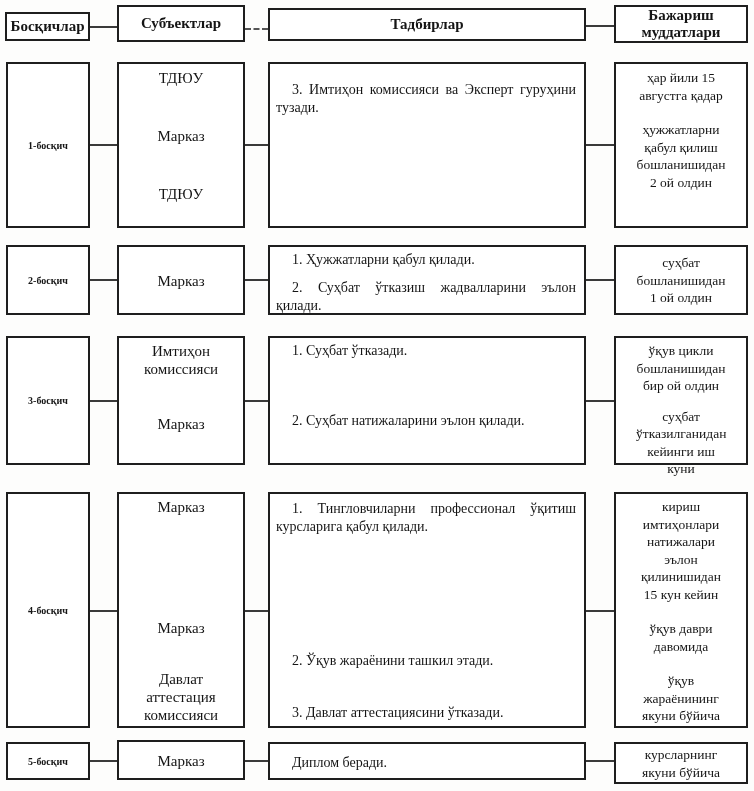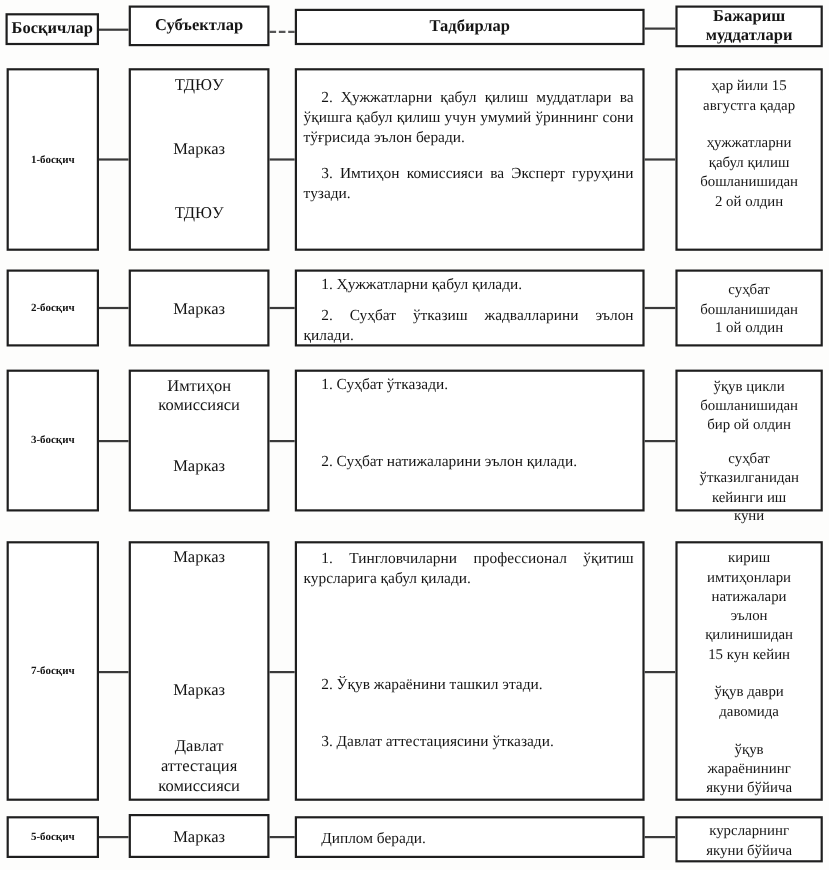--- a/index.html
+++ b/index.html
@@ -75,21 +75,20 @@
   <div class="conn" style="left:90px;top:144px;width:27px;"></div>
 
   <div class="box subjects" style="left:117px;top:62px;width:128px;height:166px;">
     <div class="sub" style="margin-top:5px;">ТДЮУ</div>
     <div class="sub" style="margin-top:40px;">Марказ</div>
     <div class="sub" style="margin-top:40px;">ТДЮУ</div>
   </div>
   <div class="conn" style="left:245px;top:144px;width:23px;"></div>
 
   <div class="box acts" style="left:268px;top:62px;width:318px;height:166px;">
-    <div class="p" style="margin-top:15px;">2. Ҳужжатларни қабул қилиш муддатлари ва ўқишга қабул қилиш учун умумий ўриннинг сони тўғрисида эълон беради.</div>
     <div class="p" style="margin-top:15px;">3. Имтиҳон комиссияси ва Эксперт гуруҳини тузади.</div>
   </div>
   <div class="conn" style="left:586px;top:144px;width:28px;"></div>
 
   <div class="box deadl" style="left:614px;top:62px;width:134px;height:166px;">
     <div class="g" style="margin-top:5px;">ҳар йили 15 августга қадар</div>
     <div class="g" style="margin-top:17px;">ҳужжатларни қабул қилиш бошланишидан 2 ой олдин</div>
   </div>
 
   <div class="box stage" style="left:6px;top:245px;width:84px;height:70px;">
@@ -128,34 +127,34 @@
     <div class="p" style="margin-top:52px;">2. Суҳбат натижаларини эълон қилади.</div>
   </div>
   <div class="conn" style="left:586px;top:400px;width:28px;"></div>
 
   <div class="box deadl" style="left:614px;top:336px;width:134px;height:129px;">
     <div class="g" style="margin-top:4px;">ўқув цикли бошланишидан бир ой олдин</div>
     <div class="g" style="margin-top:13px;">суҳбат ўтказилганидан кейинги иш куни</div>
   </div>
 
   <div class="box stage" style="left:6px;top:492px;width:84px;height:236px;">
-    <span>7-босқич</span>
+    <span>4-босқич</span>
   </div>
   <div class="conn" style="left:90px;top:610px;width:27px;"></div>
 
   <div class="box subjects" style="left:117px;top:492px;width:128px;height:236px;">
     <div class="sub" style="margin-top:4px;">Марказ</div>
     <div class="sub" style="margin-top:103px;">Марказ</div>
     <div class="sub" style="margin-top:33px;">Давлат аттестация комиссияси</div>
   </div>
   <div class="conn" style="left:245px;top:610px;width:23px;"></div>
 
   <div class="box acts" style="left:268px;top:492px;width:318px;height:236px;">
     <div class="p" style="margin-top:4px;">1. Тингловчиларни профессионал ўқитиш курсларига қабул қилади.</div>
-    <div class="p" style="margin-top:78px;">2. Ўқув жараёнини ташкил этади.</div>
+    <div class="p" style="margin-top:116px;">2. Ўқув жараёнини ташкил этади.</div>
     <div class="p" style="margin-top:34px;">3. Давлат аттестациясини ўтказади.</div>
   </div>
   <div class="conn" style="left:586px;top:610px;width:28px;"></div>
 
   <div class="box deadl" style="left:614px;top:492px;width:134px;height:236px;">
     <div class="g" style="margin-top:4px;">кириш имтиҳонлари натижалари эълон қилинишидан 15 кун кейин</div>
     <div class="g" style="margin-top:17px;">ўқув даври давомида</div>
     <div class="g" style="margin-top:17px;">ўқув жараёнининг якуни бўйича</div>
   </div>
 

